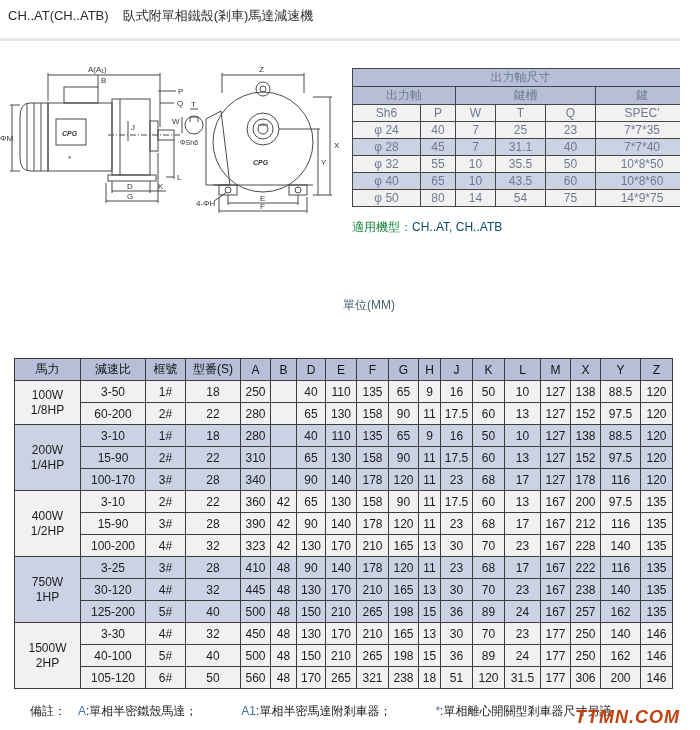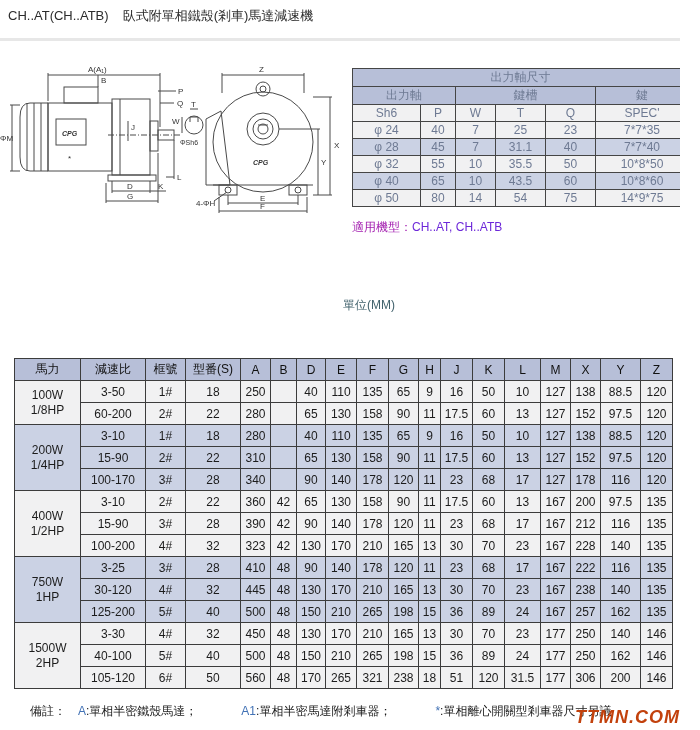--- a/index.html
+++ b/index.html
@@ -13,22 +13,22 @@
   .shaft-wrap{position:absolute;left:352px;top:68px;width:336px;}
   table{border-collapse:collapse;table-layout:fixed;}
   #shaft-table{width:336px;font-size:12px;color:#6e7a93;}
   #shaft-table td,#shaft-table th{border:1px solid #454545;text-align:center;padding:0;font-weight:normal;white-space:nowrap;overflow:hidden;}
   #shaft-table tr{height:17px;}
   #shaft-table tr.trow{height:18px;}
   .hdr{background:#b7bfd8;}
   .lav{background:#cbd2e4;}
   .lt{background:#f1f1f2;}
   .applicable{position:absolute;left:352px;top:219px;font-size:12px;white-space:nowrap;}
-  .applicable .lab{color:#a21caf;}
-  .applicable .val{color:#6d28d9;margin-top:40px;}
+  .applicable .lab{color:#15803d;}
+  .applicable .val{color:#0c4a6e;margin-top:40px;}
   .unit-note{position:absolute;left:343px;top:297px;font-size:12px;color:#41626c;}
   
   #dim-table{position:absolute;left:14px;top:358px;width:658px;font-size:12px;color:#1c1c1c;}
   #dim-table td,#dim-table th{border:1px solid #3c3c3c;text-align:center;padding:0;font-weight:normal;white-space:nowrap;overflow:hidden;}
   #dim-table tr{height:22px;}
   #dim-table th{color:#111;}
   .power-cell div{line-height:1.25;}
   
   .footnote{position:absolute;left:30px;top:703px;font-size:12px;color:#1a1a1a;white-space:nowrap;}
   .footnote .lab{margin-right:12px;}

